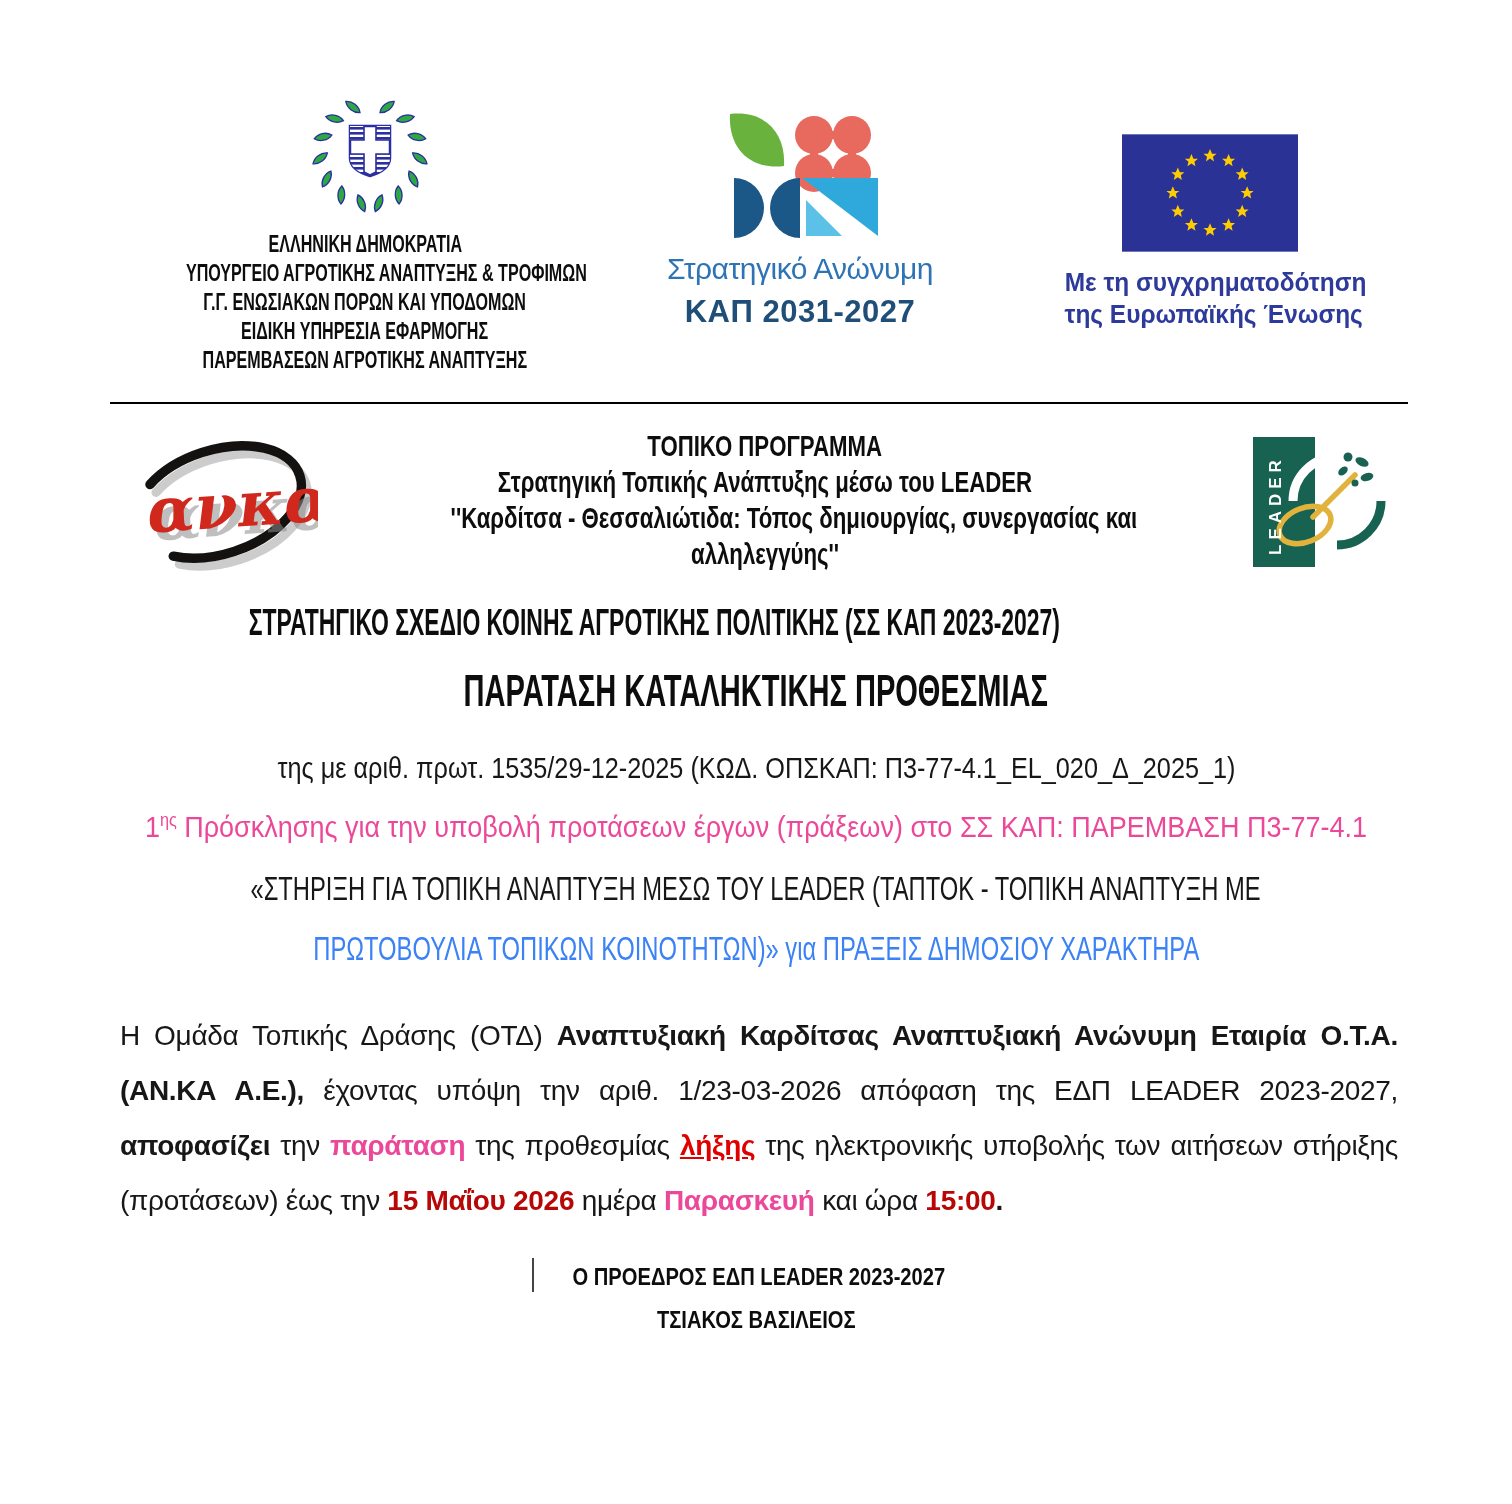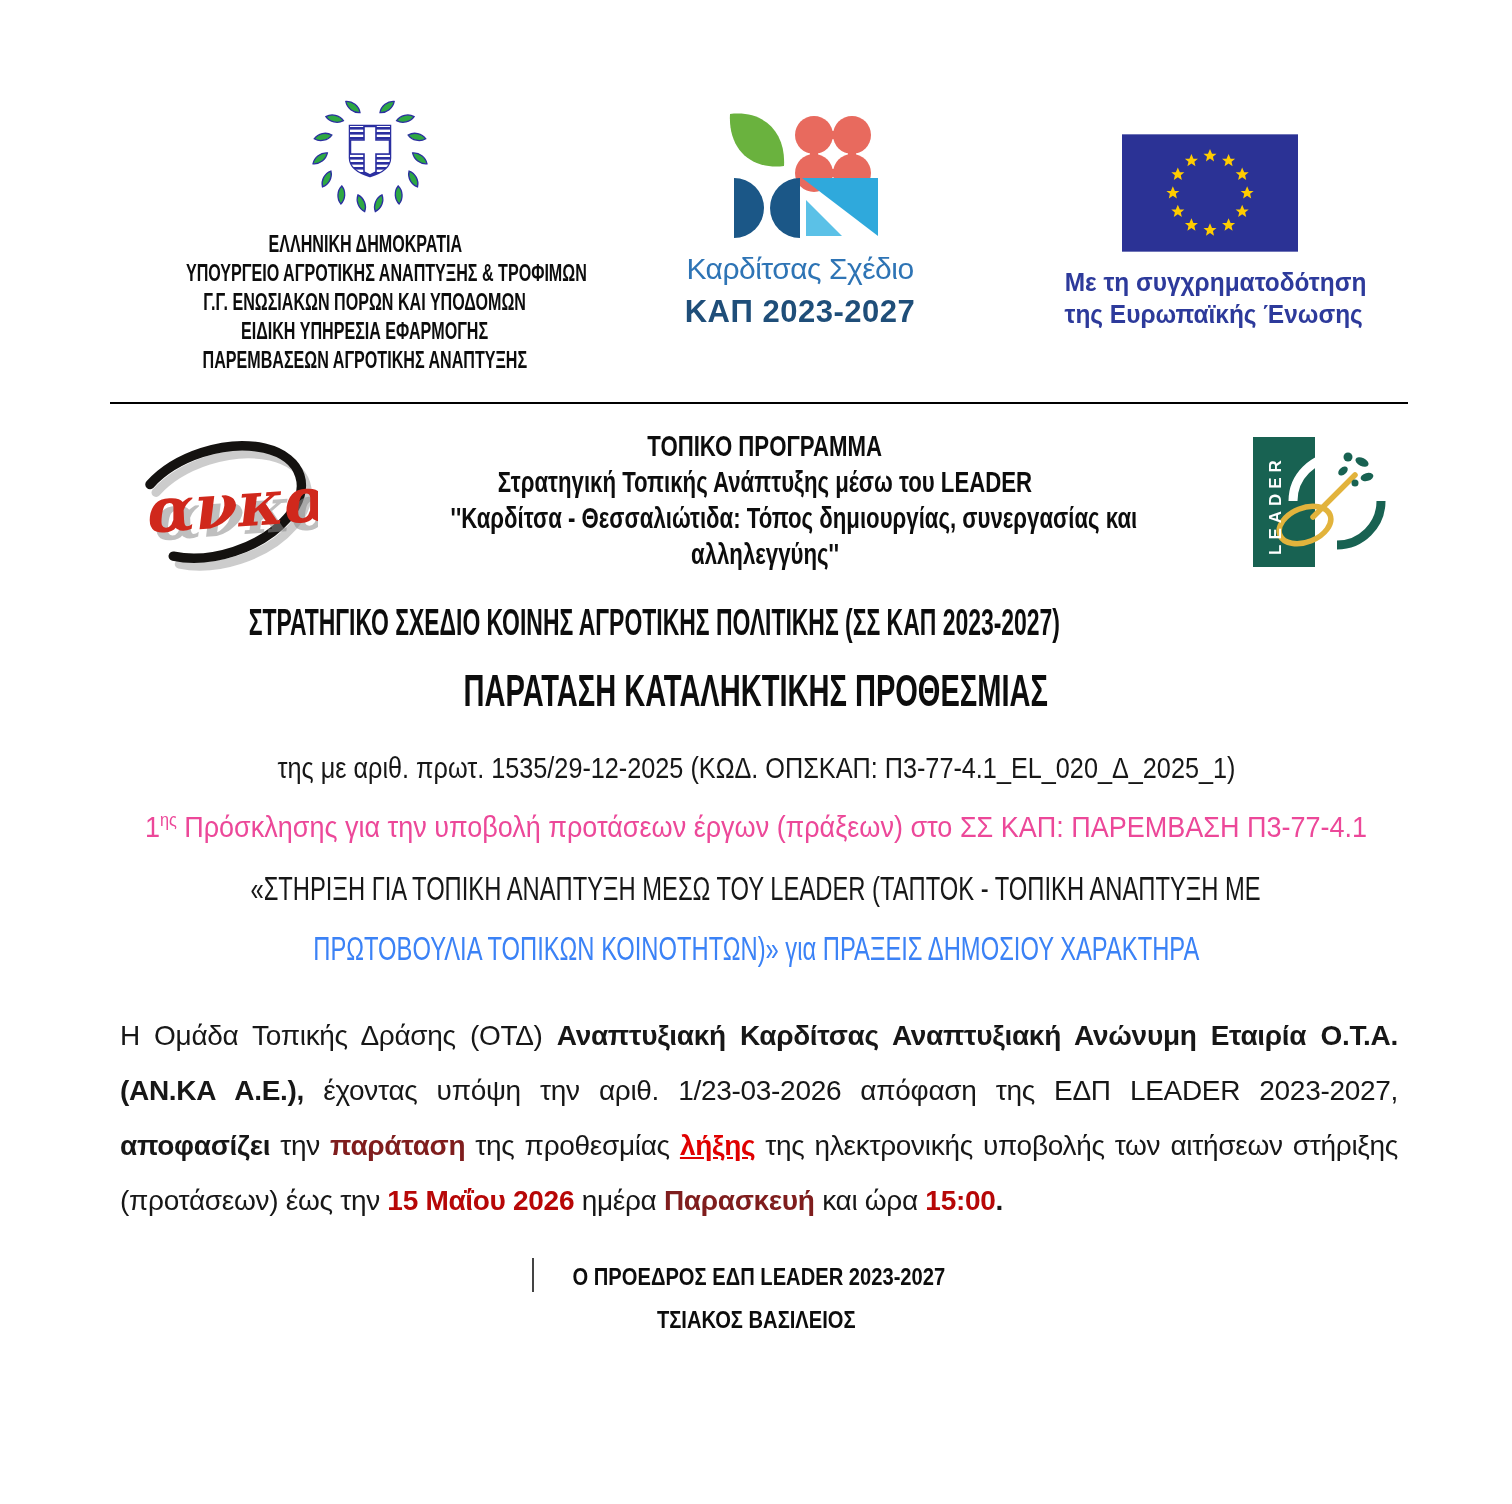--- a/index.html
+++ b/index.html
@@ -32,21 +32,21 @@
 
   .ref1{left:0;top:752px;width:1512px;font-size:29px;color:#171717;}
   .ref2{left:0;top:810px;width:1512px;font-size:30px;color:#ec4899;}
   .ref2 sup{font-size:18px;}
   .ref3{left:0;top:870px;width:1512px;font-size:33px;color:#171717;}
   .ref4{left:0;top:930px;width:1512px;font-size:33px;color:#3b82f6;}
 
   .decision{left:120px;top:1008px;width:1278px;font-size:28px;line-height:55px;
             text-align:justify;letter-spacing:-0.3px;color:#171717;margin:0;}
   .b{font-weight:bold;}
-  .rb{font-weight:bold;color:#7f1d1d;}
+  .rb{font-weight:bold;color:#ec4899;}
   .rbu{font-weight:bold;color:#E00000;text-decoration:underline;}
   .db{font-weight:bold;color:#B70707;}
 
   .signature{left:0;top:1255px;width:1512px;font-weight:bold;font-size:24px;line-height:43px;color:#0d0d0d;}
   .cursor-bar{display:inline-block;width:2px;height:34px;background:#444;vertical-align:-7px;margin-right:3px;}
 </style>
 </head>
 <body>
 
 <div class="page">
@@ -107,22 +107,22 @@
         <rect x="111" y="23" width="8" height="8"></rect>
           <rect x="92" y="42" width="8" height="8"></rect>
         <rect x="130" y="42" width="8" height="8"></rect>
           <rect x="111" y="61" width="8" height="8"></rect>
       </g>
       <path d="M16,70 A30,30 0 0 1 16,130 Z" fill="#1B5787"></path>
       <path d="M82,70 A30,30 0 0 0 82,130 Z" fill="#1B5787"></path>
       <path d="M84,70 L160,70 L160,128 Z" fill="#2FA9DC"></path>
       <path d="M88,92 L124,128 L88,128 Z" fill="#5BC1E7"></path>
     </svg>
-    <div class="kap-title"><span class="cx">Καρδίτσας Σχέδιο</span></div>
-    <div class="kap-subtitle"><span class="cx">ΚΑΠ 2023-2027</span></div>
+    <div class="kap-title"><span class="cx">Στρατηγικό Ανώνυμη</span></div>
+    <div class="kap-subtitle"><span class="cx">ΚΑΠ 2031-2027</span></div>
   </div>
 
   <div class="abs ctr eu-block">
     <svg width="176" height="118" viewBox="0 0 180 120">
       <rect width="180" height="120" fill="#2B3295"></rect>
       <defs>
         <path id="star" d="M0,-7 L2.06,-2.16 L6.66,-2.16 L3.03,0.83 L4.11,5.66 L0,2.8 L-4.11,5.66 L-3.03,0.83 L-6.66,-2.16 L-2.06,-2.16 Z" fill="#FFCC00"></path>
       </defs>
       <use href="#star" transform="translate(90,22)"></use>
       <use href="#star" transform="translate(109,27.1)"></use>

